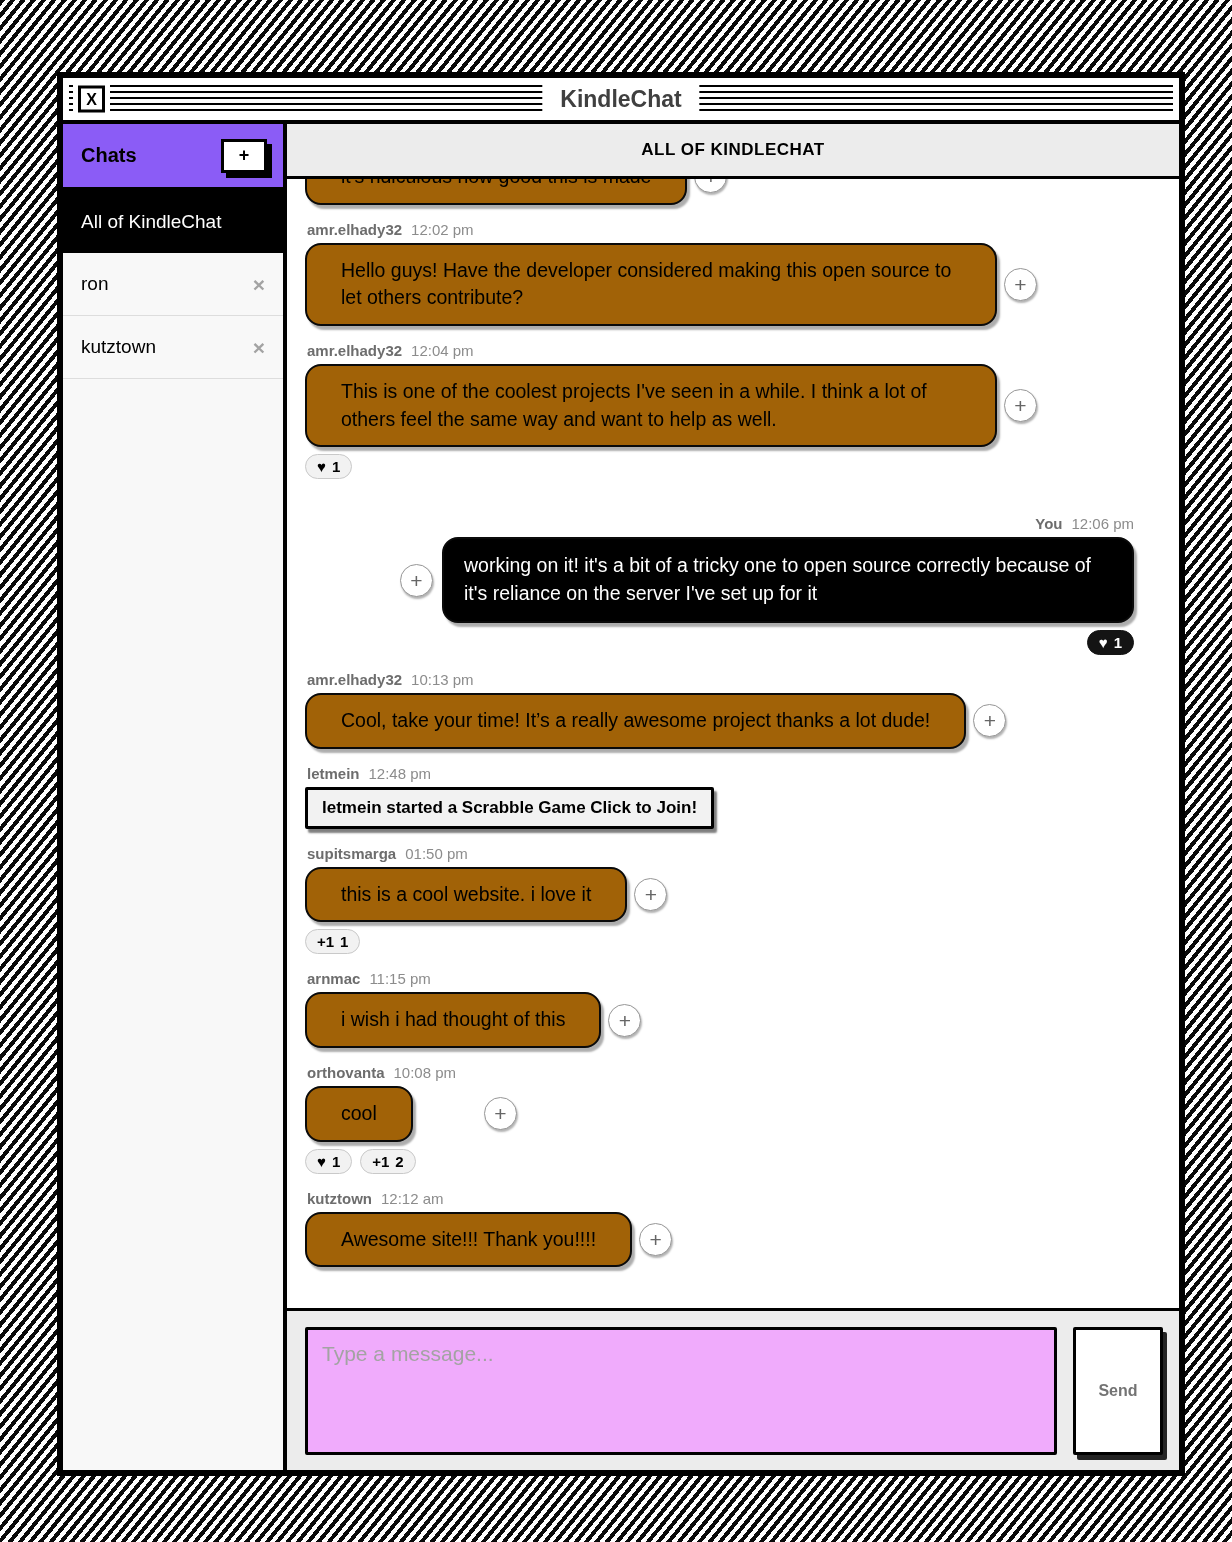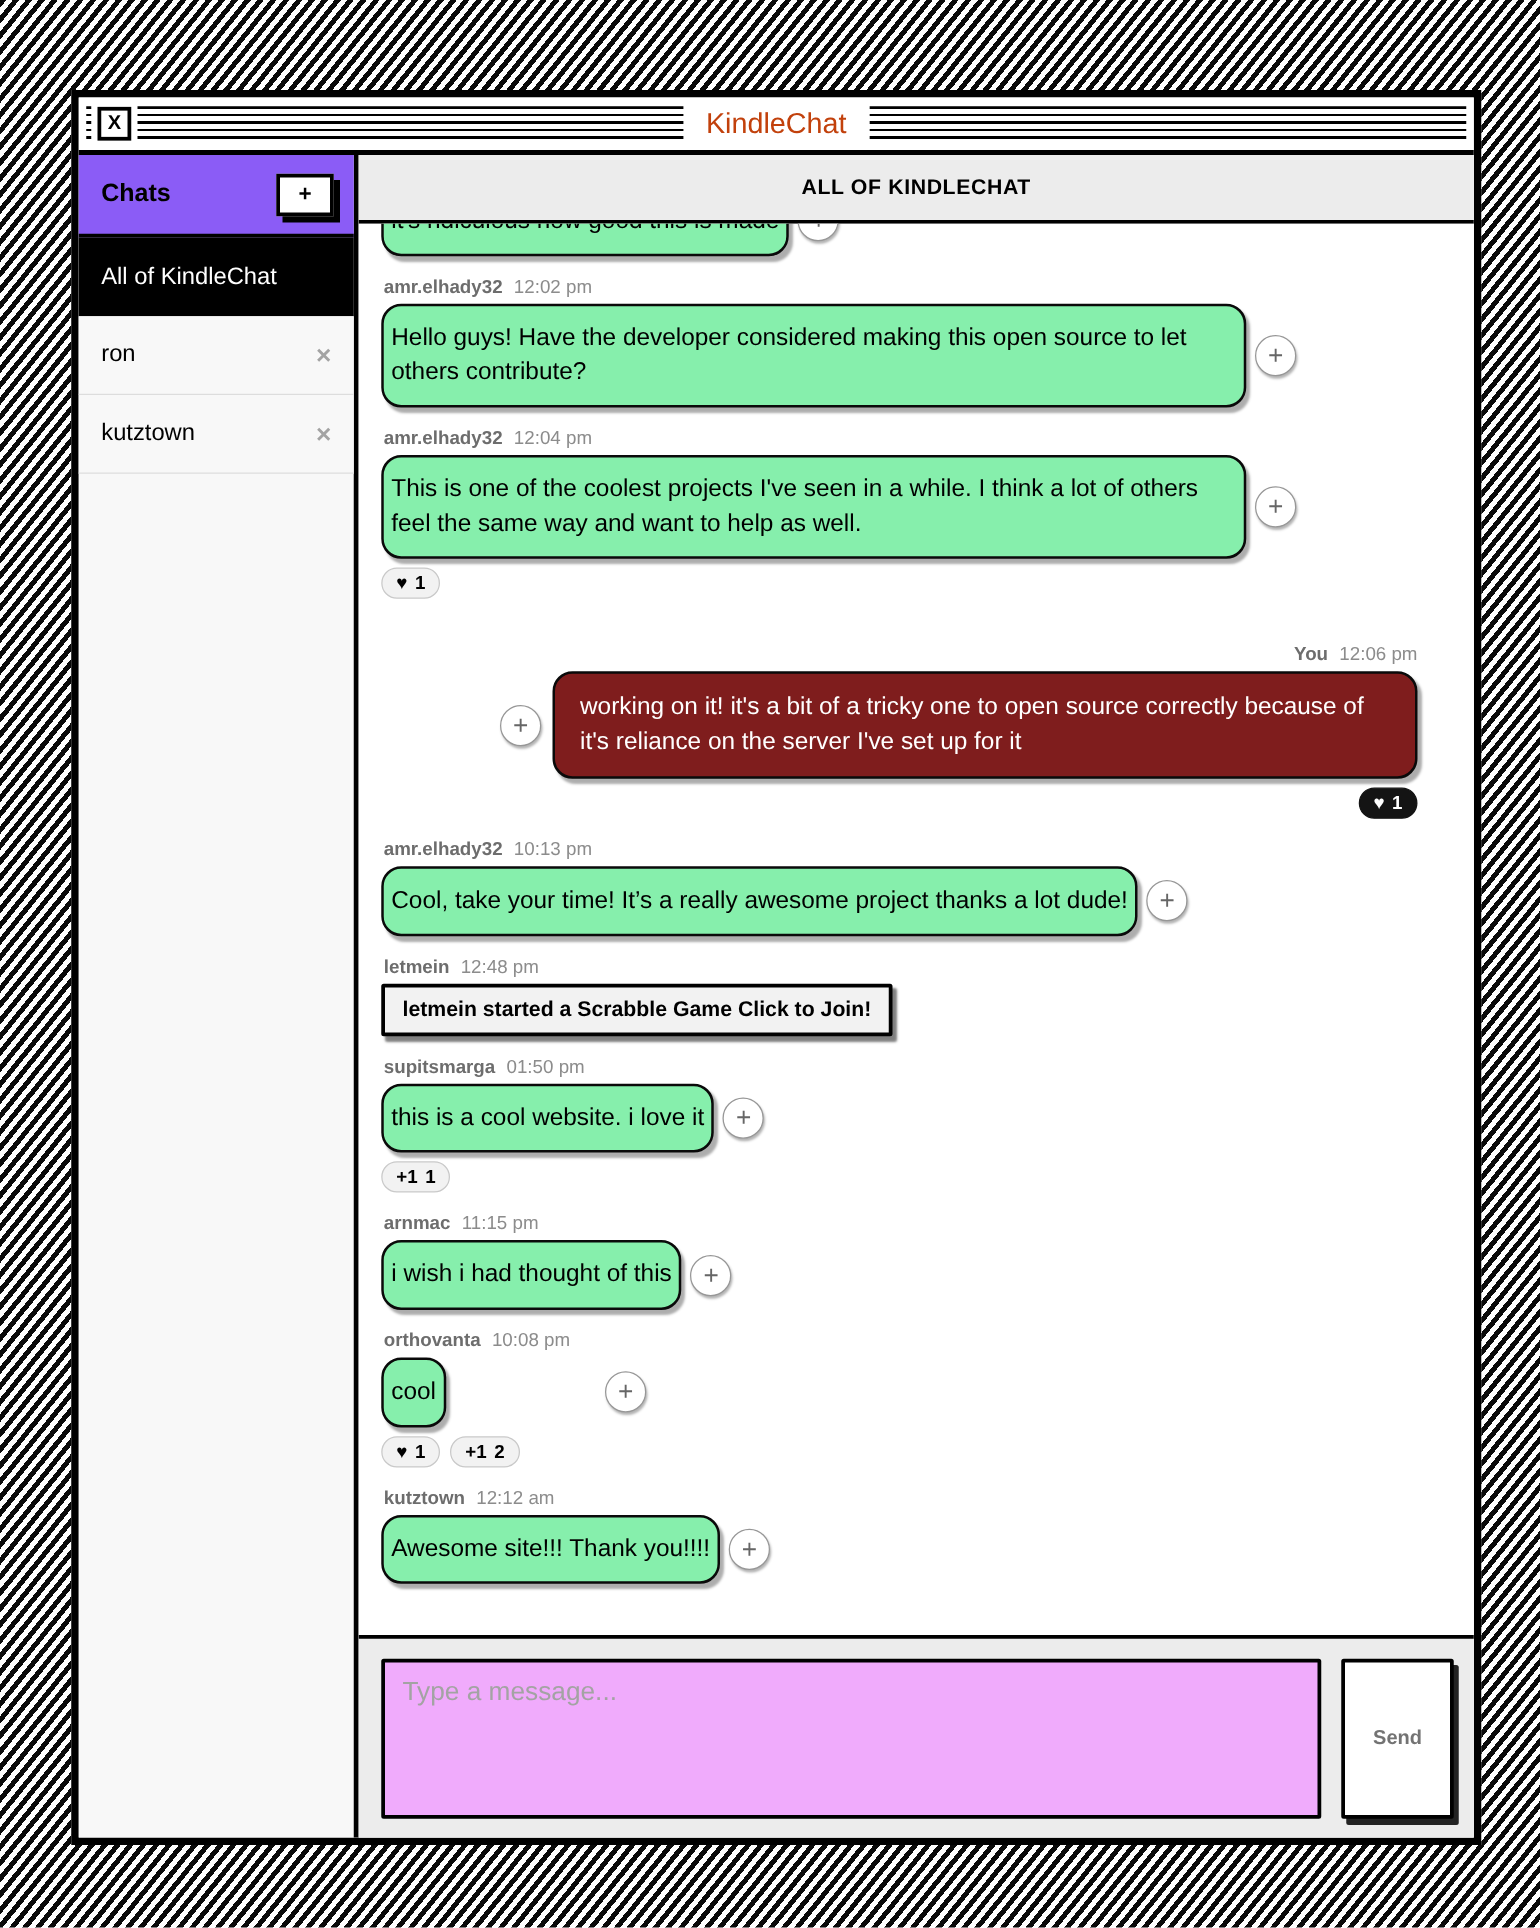--- a/index.html
+++ b/index.html
@@ -37,21 +37,21 @@
     width: 27px; height: 27px; background: #fff; border: 3px solid #000;
     font-family: "Liberation Sans", sans-serif;
     font-weight: bold; font-size: 16px; line-height: 1;
     display: flex; align-items: center; justify-content: center;
     cursor: pointer;
   }
   .title-wrap {
     position: absolute; left: 50%; top: 50%; transform: translate(-50%,-50%);
     background: #fff; padding: 2px 18px;
   }
-  .win-title { font-size: 23px; font-weight: normal; color: #c2410c; white-space: nowrap; }
+  .win-title { font-size: 23px; font-weight: bold; color: #404040; white-space: nowrap; }
 
   
   .cols { flex: 1; display: flex; min-height: 0; }
 
   
   .sidebar {
     width: 224px; flex: 0 0 auto; background: #f8f8f8;
     border-right: 4px solid #000; display: flex; flex-direction: column;
   }
   .sidebar-header {
@@ -91,26 +91,26 @@
   }
   .msg { margin-bottom: 16px; }
   .msg.cut { margin-top: -30px; }
   .msg-head { font-size: 15px; color: #8c8c8c; margin: 0 0 5px 2px; }
   .msg-head .user { font-weight: bold; color: #6d6d6d; margin-right: 9px; }
   .msg.right .msg-head { text-align: right; padding-right: 25px; margin-top: 36px; }
   .msg-row { display: flex; align-items: center; gap: 7px; }
   .msg.right .msg-row { justify-content: flex-end; padding-right: 25px; gap: 9px; }
   .bubble-holder { min-width: 172px; display: flex; }
   .bubble {
-    background: #86efac; border: 2.5px solid #0a0a0a; border-radius: 16px;
-    padding: 12px 6px; font-size: 19.5px; line-height: 1.42; color: #000;
+    background: #a16207; border: 2.5px solid #0a0a0a; border-radius: 16px;
+    padding: 12px 34px; font-size: 19.5px; line-height: 1.42; color: #000;
     max-width: 692px; box-shadow: 3px 4px 2px rgba(0,0,0,.32);
   }
   .bubble.dark {
-    background: #7f1d1d; color: #fff; border-color: #0a0a0a; padding: 13px 20px;
+    background: #000000; color: #fff; border-color: #0a0a0a; padding: 13px 20px;
   }
   .system-box {
     background: #f2f2f2; border: 3px solid #000; border-radius: 2px;
     padding: 8px 14px; font-size: 17px; font-weight: bold; color: #000;
     box-shadow: 3px 4px 2px rgba(0,0,0,.5); cursor: pointer;
   }
   .add-btn {
     width: 33px; height: 33px; border-radius: 50%;
     border: 1.5px solid #979797; background: #fff; color: #666;
     font-size: 21px; line-height: 1; font-family: "Liberation Sans", sans-serif;

